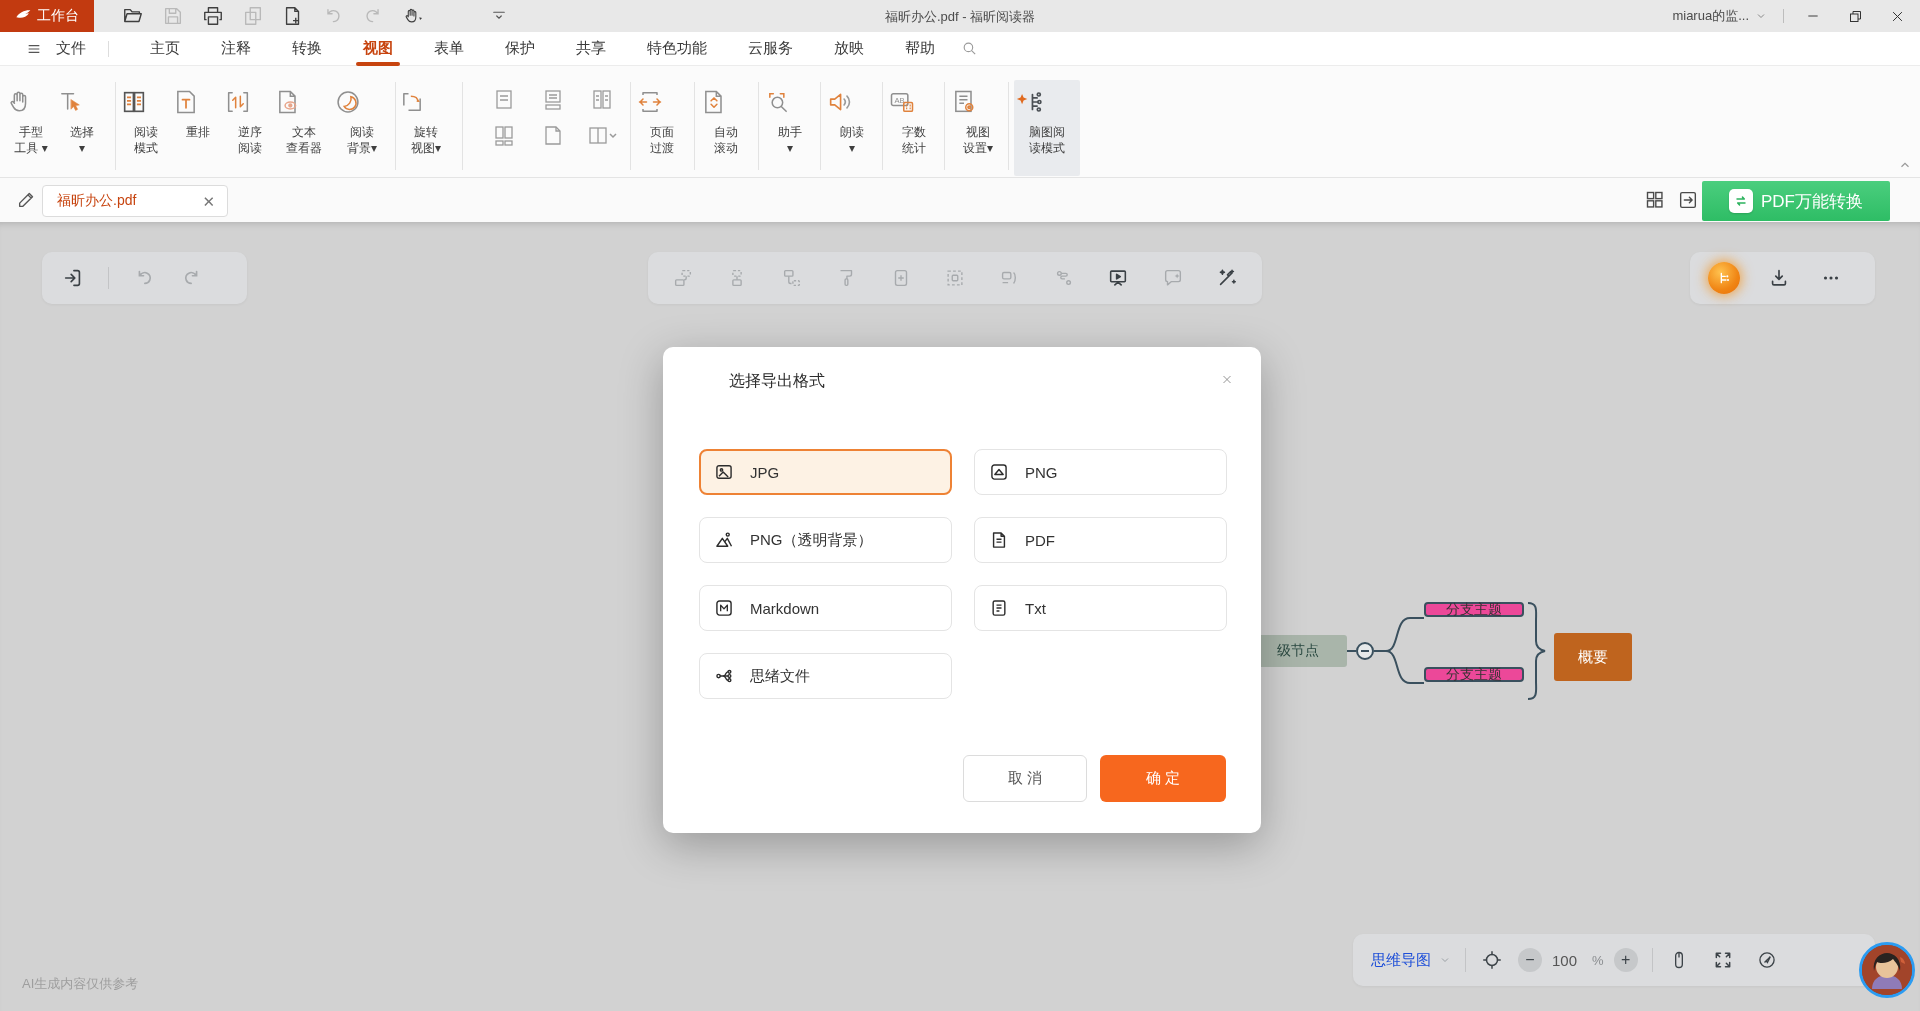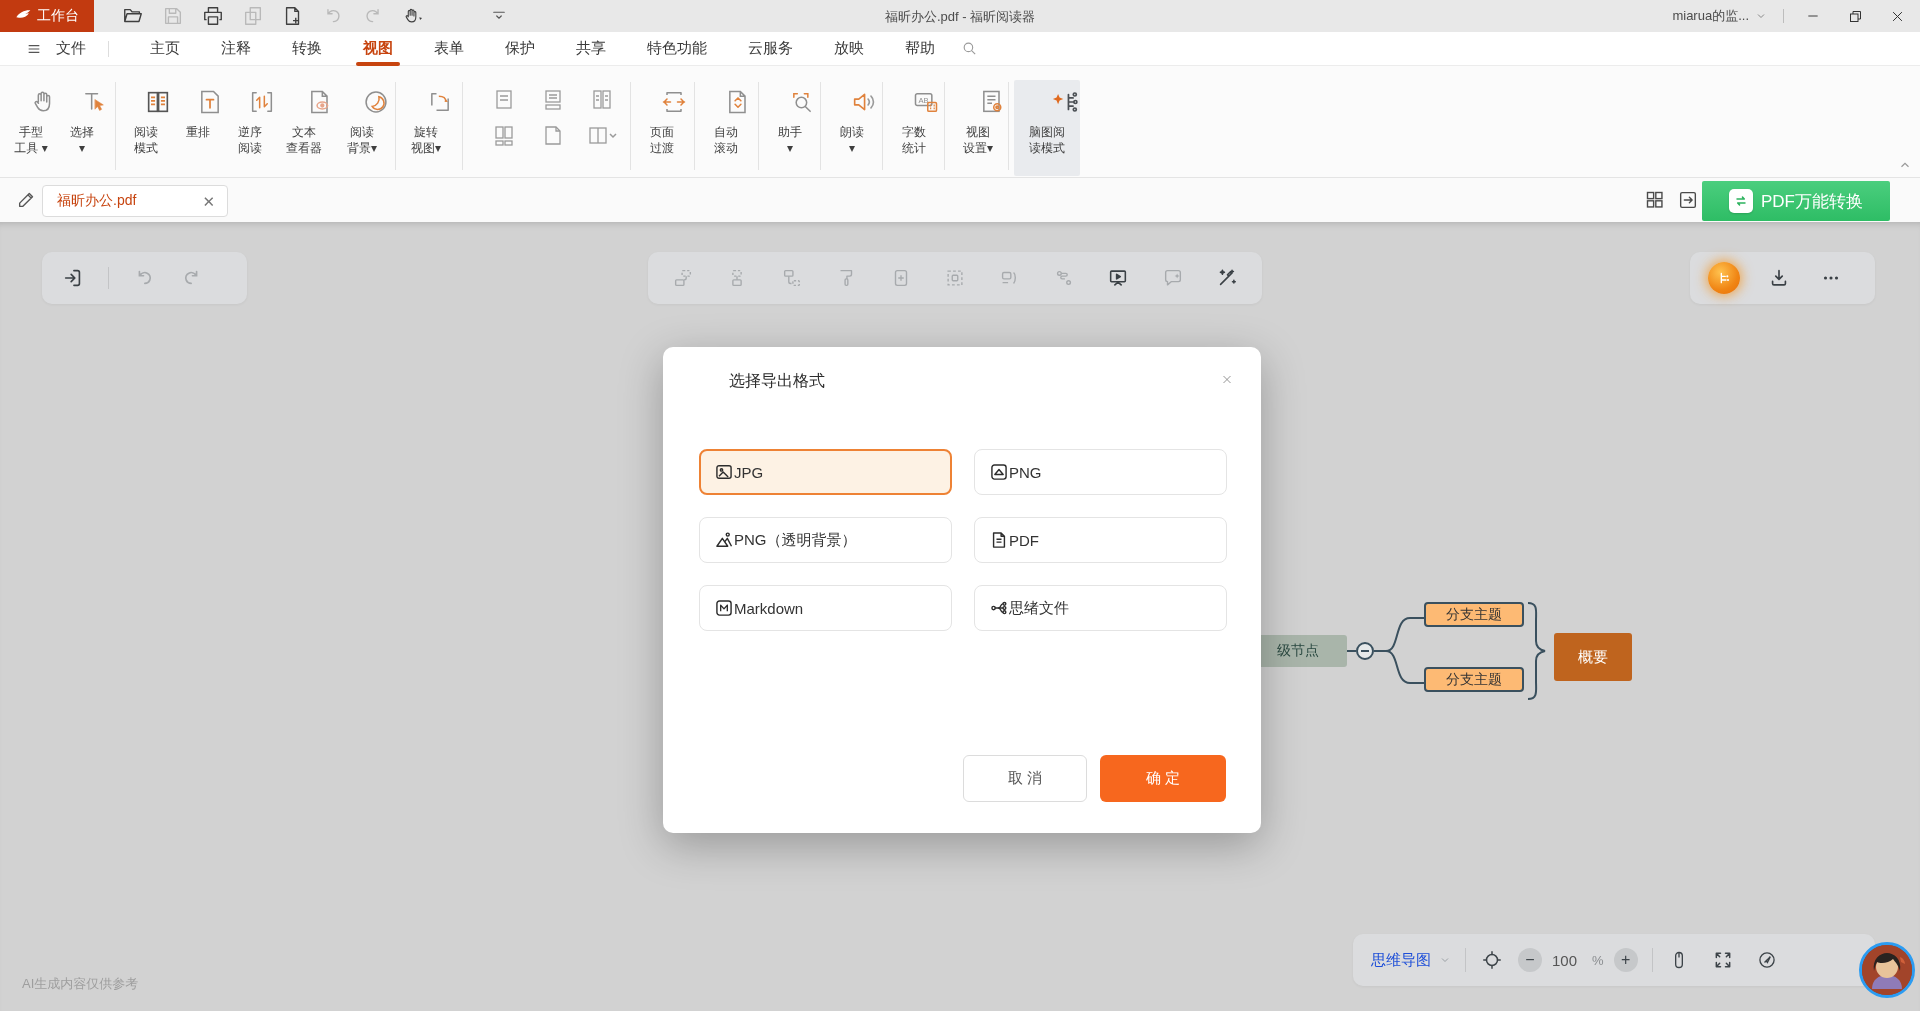--- a/index.html
+++ b/index.html
@@ -32,21 +32,21 @@
   .mb-sep{width:1px;height:16px;background:#ddd;margin-left:22px;}
   .mb-item{margin-left:41px;cursor:pointer;position:relative;white-space:nowrap;}
   .mb-item.active{color:#c7440f;font-weight:bold;}
   .mb-item.active::after{content:"";position:absolute;left:50%;transform:translateX(-50%);bottom:-8px;width:44px;height:4px;border-radius:2px;background:#c7440f;}
   .mb-search{margin-left:26px;color:#9a9a9a;cursor:pointer;}
 
   
   .ribbon{position:absolute;left:0;top:66px;width:1920px;height:112px;background:#fbfbfb;border-bottom:1px solid #e4e4e4;}
   .ri-hl{position:absolute;left:1014px;top:14px;width:66px;height:96px;background:#e9ebee;border-radius:2px;}
   .ri{position:absolute;top:18px;text-align:center;font-size:12px;color:#3f3f3f;cursor:pointer;}
-  .ri .ric{height:36px;display:flex;align-items:center;justify-content:flex-end;margin-bottom:4px;color:#8f8f8f;}
+  .ri .ric{height:36px;display:flex;align-items:center;justify-content:flex-start;margin-bottom:4px;color:#8f8f8f;}
   .ri .l{display:block;line-height:16px;white-space:nowrap;}
   .rdiv{position:absolute;top:16px;width:1px;height:88px;background:#e3e3e3;}
   .rgrid{position:absolute;left:480px;top:22px;width:146px;display:grid;grid-template-columns:repeat(3,1fr);row-gap:12px;color:#9a9a9a;}
   .rgrid .gcell{display:flex;align-items:center;justify-content:center;cursor:pointer;}
   .ribbon-caret{position:absolute;right:8px;top:92px;color:#999;cursor:pointer;}
 
   
   .tabbar{position:absolute;left:0;top:178px;width:1920px;height:44px;background:#fafafa;}
   .tb-pencil{position:absolute;left:16px;top:10px;color:#555;cursor:pointer;}
   .doc-tab{position:absolute;left:42px;top:7px;width:186px;height:32px;background:#fff;border:1px solid #dcdcdc;border-radius:4px;
@@ -67,21 +67,21 @@
   .en{color:#3a4045;} .dis{color:#a7aaad;}
   .pill-left{left:42px;top:252px;width:205px;gap:22px;padding:0 18px;}
   .pill-center{left:648px;top:252px;width:614px;justify-content:space-between;padding:0 22px;}
   .pill-right{left:1690px;top:252px;width:185px;gap:26px;padding:0 18px;}
   .brandball{width:32px;height:32px;border-radius:50%;background:radial-gradient(circle at 38% 32%,#ffc24f,#f08514 60%,#e96f06);
              box-shadow:0 0 12px 2px rgba(244,150,35,.75);display:flex;align-items:center;justify-content:center;color:#fff;cursor:pointer;}
 
   
   .mm-node{position:absolute;display:flex;align-items:center;justify-content:center;font-size:14px;}
   .mm-collapsed{left:1249px;top:635px;width:98px;height:32px;background:#a9b5aa;color:#2b4a42;border-radius:3px;}
-  .mm-branch{width:100px;height:25px;background:#fdba74;border:2px solid #3a505e;border-radius:4px;color:#333;}
+  .mm-branch{width:100px;height:15px;background:#ec4899;border:2px solid #3a505e;border-radius:4px;color:#333;}
   .mm-branch.b1{left:1424px;top:602px;}
   .mm-branch.b2{left:1424px;top:667px;}
   .mm-summary{left:1554px;top:633px;width:78px;height:48px;background:#bf641e;color:#fff;border-radius:3px;font-size:15px;}
   .mm-collapse-btn{position:absolute;left:1356px;top:642px;width:18px;height:18px;border-radius:50%;background:#e6e9ea;border:2px solid #3a505e;cursor:pointer;}
   .mm-collapse-btn::after{content:"";position:absolute;left:3px;top:6px;width:8px;height:2px;background:#3a505e;}
   .mm-lines{position:absolute;left:1240px;top:585px;}
 
   
   .bottombar{left:1353px;top:934px;width:522px;gap:0;padding:0 18px;justify-content:flex-start;}
   .bb-mode{display:flex;align-items:center;gap:8px;font-size:15px;color:#1d4ed8;cursor:pointer;}
@@ -93,21 +93,21 @@
   .bb-ic{width:24px;height:24px;display:flex;align-items:center;justify-content:center;color:#3c4348;cursor:pointer;}
   .ai-hint{position:absolute;left:22px;top:753px;font-size:13px;color:#9e9e9e;}
   .avatar{position:absolute;left:1859px;top:721px;width:56px;height:56px;border-radius:50%;border:3px solid #2b9cf2;overflow:hidden;background:#9c3c22;cursor:pointer;}
 
   
   .dialog{position:absolute;left:663px;top:347px;width:598px;height:486px;background:#fff;border-radius:10px;
           box-shadow:0 12px 44px rgba(0,0,0,.28);}
   .dlg-title{position:absolute;left:28px;top:24px;font-size:16px;color:#2d2d2d;margin-left:38px;}
   .dlg-close{position:absolute;right:22px;top:20px;width:24px;height:24px;background:none;border:none;color:#8a8a8a;display:flex;align-items:center;justify-content:center;cursor:pointer;}
   .dlg-grid{position:absolute;left:36px;top:102px;display:grid;grid-template-columns:253px 253px;column-gap:22px;row-gap:22px;}
-  .opt{height:46px;border:1px solid #e4e4e4;border-radius:8px;background:#fff;display:flex;align-items:center;gap:0;padding:0 14px;
+  .opt{height:46px;border:1px solid #e4e4e4;border-radius:8px;background:#fff;display:flex;align-items:center;gap:16px;padding:0 14px;
        font-size:15px;color:#333;cursor:pointer;}
   .opt .oic{color:#2d2d2d;flex:0 0 auto;}
   .opt.selected{border:2px solid #ee8234;background:#fdf2e4;padding:0 13px;}
   .dlg-btn{position:absolute;top:408px;height:47px;border-radius:6px;font-size:15px;display:flex;align-items:center;justify-content:center;cursor:pointer;}
   .btn-cancel{left:300px;width:124px;background:#fff;border:1px solid #dcdcdc;color:#555;}
   .btn-confirm{left:437px;width:126px;background:#f7671e;border:none;color:#fff;}
 </style>
 </head>
 <body>
 
@@ -769,20 +769,29 @@
         <span class="oic">
           <svg width="20" height="20" viewBox="0 0 24 24" fill="none" stroke="currentColor" stroke-width="1.7" stroke-linejoin="round">
               <rect x="3.5" y="3.5" width="17" height="17" rx="3"></rect>
               <path d="M8 16V8.5l4 4.5 4-4.5V16" stroke-width="1.6"></path>
             </svg>
         </span>
         <span>Markdown</span>
       </button>
       <button class="opt">
         <span class="oic">
+          <svg width="20" height="20" viewBox="0 0 24 24" fill="none" stroke="currentColor" stroke-width="1.7" stroke-linejoin="round">
+              <rect x="5" y="3.5" width="14" height="17" rx="2"></rect>
+              <path d="M9 8.5h6M9 12h6M9 15.5h3.5"></path>
+            </svg>
+        </span>
+        <span>Txt</span>
+      </button>
+      <button class="opt">
+        <span class="oic">
           <svg width="20" height="20" viewBox="0 0 24 24" fill="none" stroke="currentColor" stroke-width="1.7" stroke-linecap="round">
               <circle cx="5.5" cy="12" r="2"></circle>
               <path d="M7.5 12h4M11.5 12c3 0 2-5 5-5M11.5 12c3 0 2 5 5 5"></path>
               <circle cx="18.5" cy="7" r="1.7"></circle>
               <circle cx="18.5" cy="17" r="1.7"></circle>
               <circle cx="18.5" cy="12" r="1.7"></circle>
               <path d="M11.5 12h5"></path>
             </svg>
         </span>
         <span>思绪文件</span>

